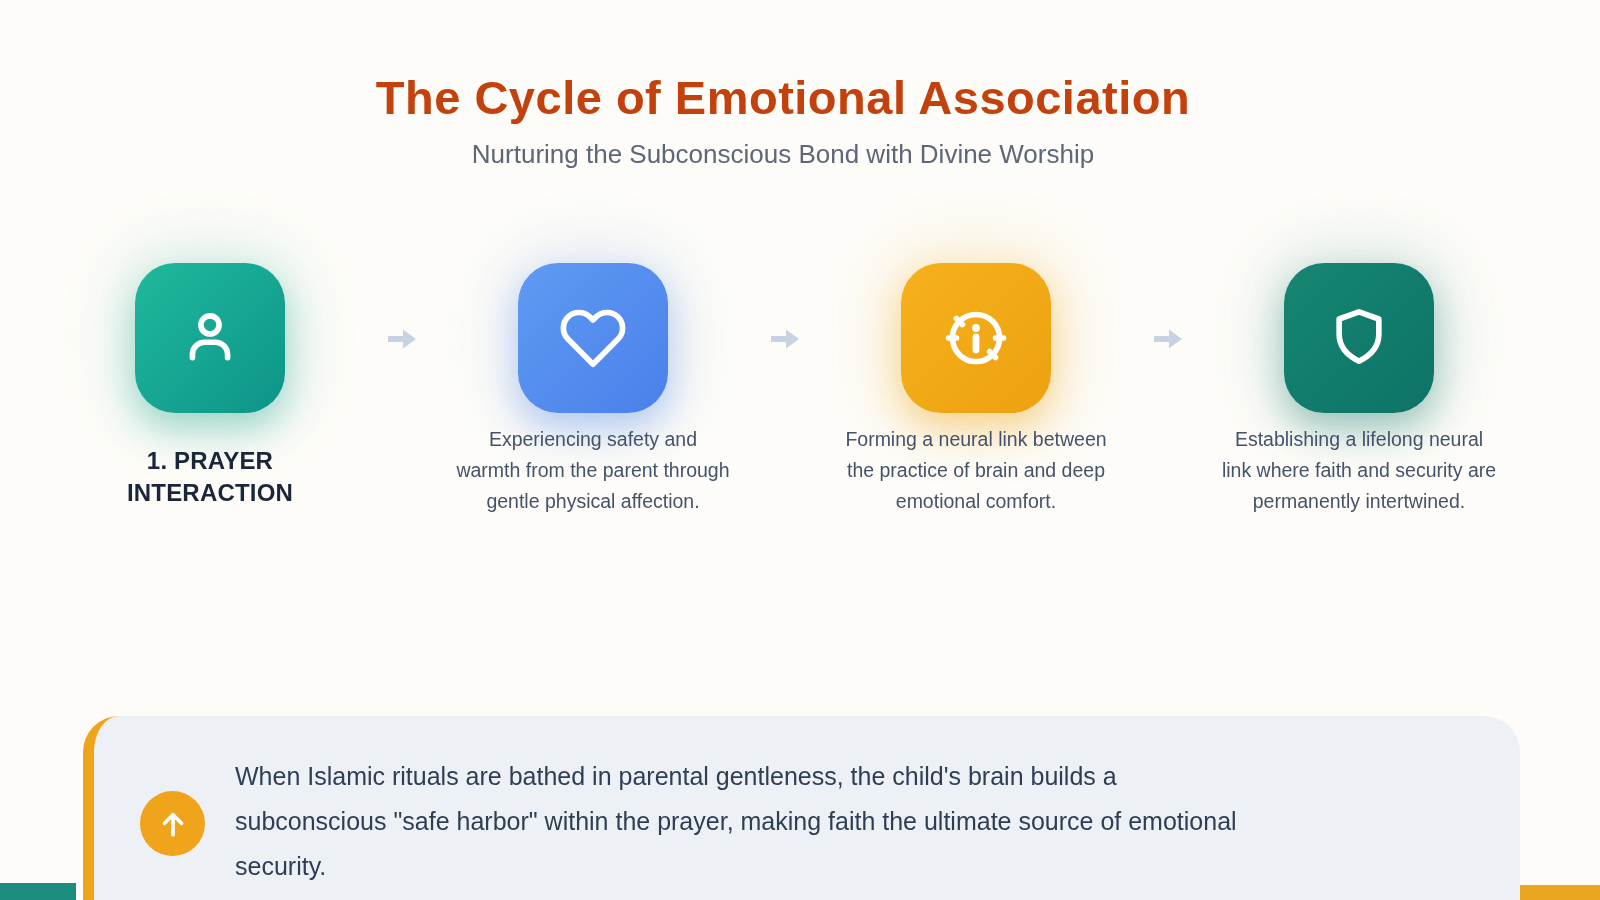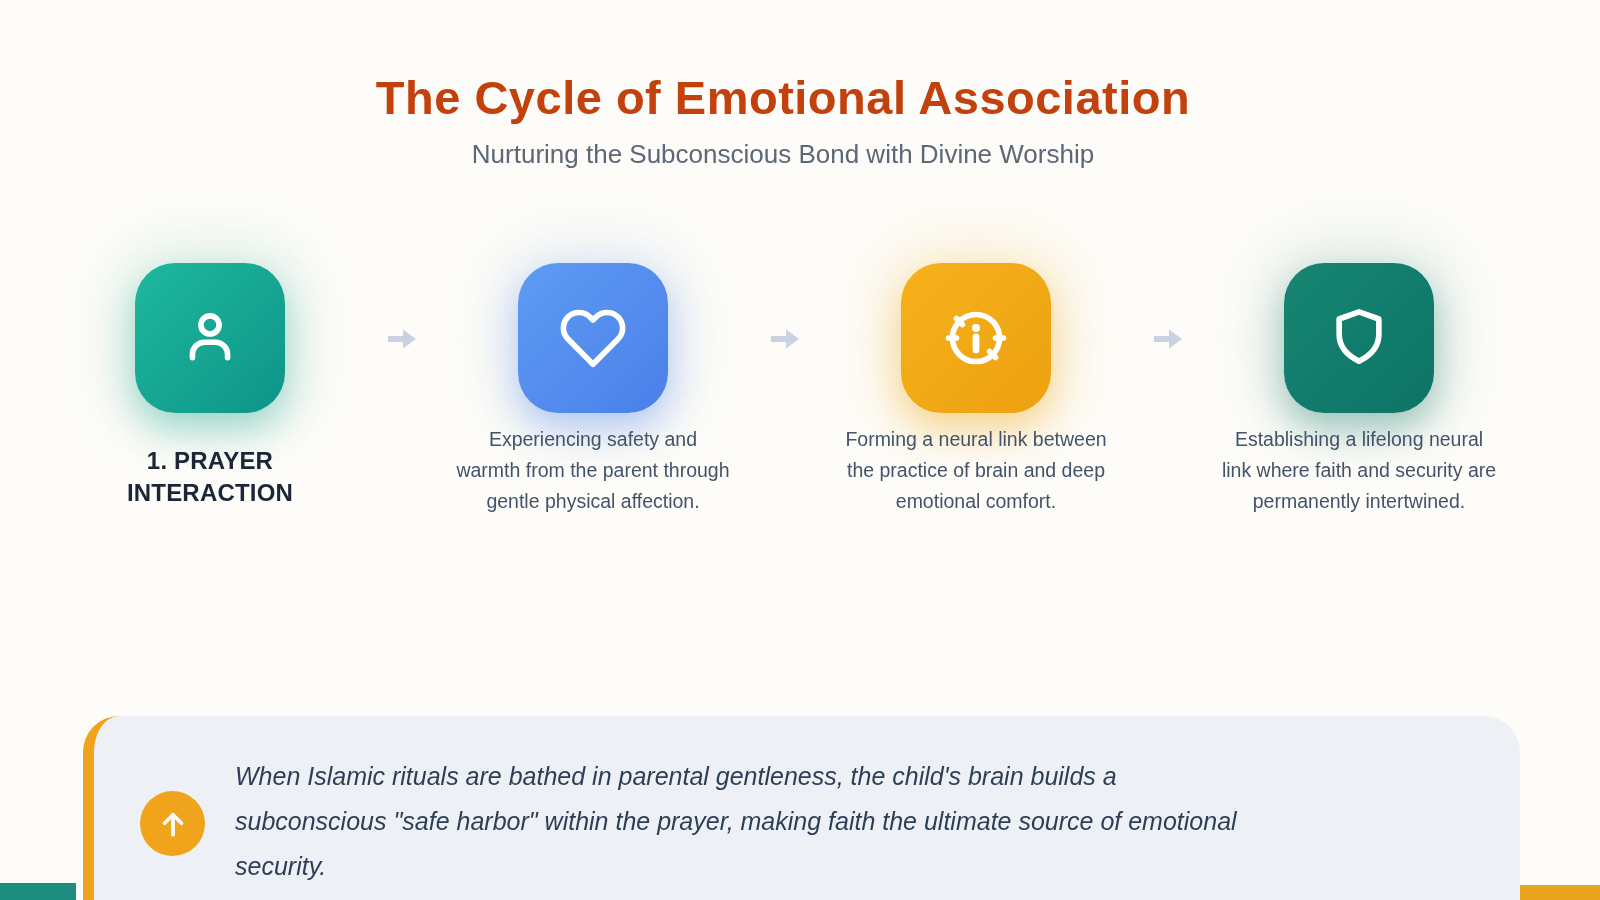--- a/index.html
+++ b/index.html
@@ -70,21 +70,21 @@
     padding:38px 60px 0 46px;
   }
   .callout-icon-circle {
     width:65px; height:65px; border-radius:50%; background:#f0a41c;
     display:flex; align-items:center; justify-content:center;
     margin-top:37px; flex-shrink:0;
   }
   .callout-icon-circle svg { width:34px; height:34px; }
   .callout-text {
     margin-left:30px; font-size:25px; color:#2e3e55; line-height:45px;
-    white-space:pre-line; max-width:1220px;font-style:italic;
+    white-space:pre-line; max-width:1220px;
   }
 
   
   .bar-bottom-left {
     position:absolute; left:0; top:883px; width:76px; height:17px; background:#1d8d7f;
   }
   .bar-bottom-right {
     position:absolute; left:1520px; top:885px; width:80px; height:15px; background:#e9a51e;
   }
 </style>

